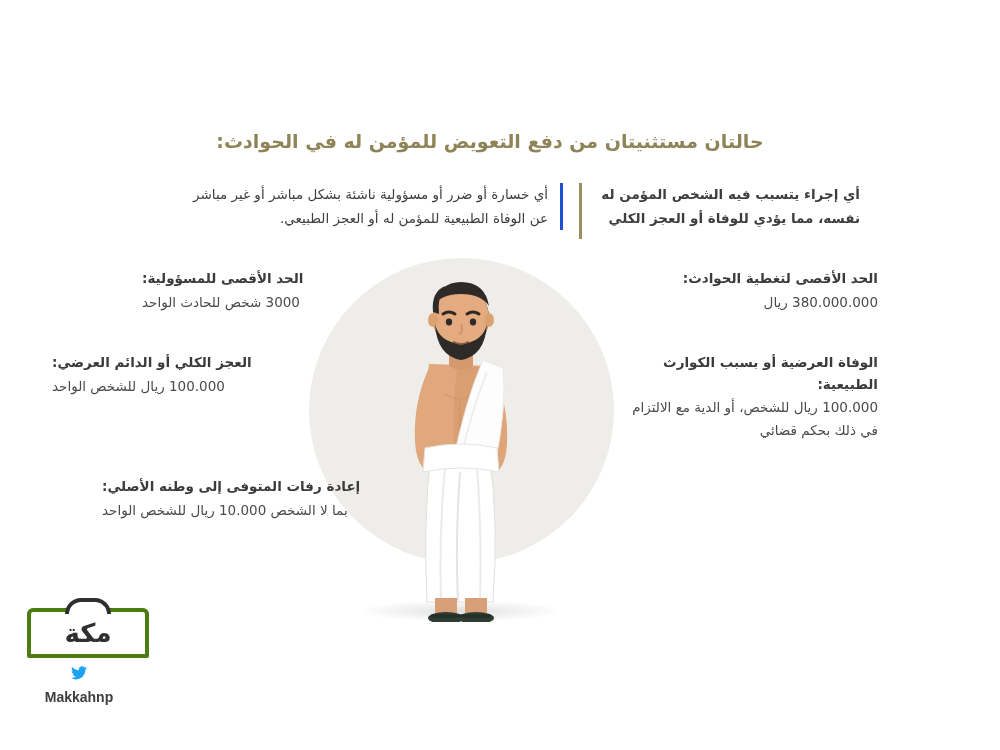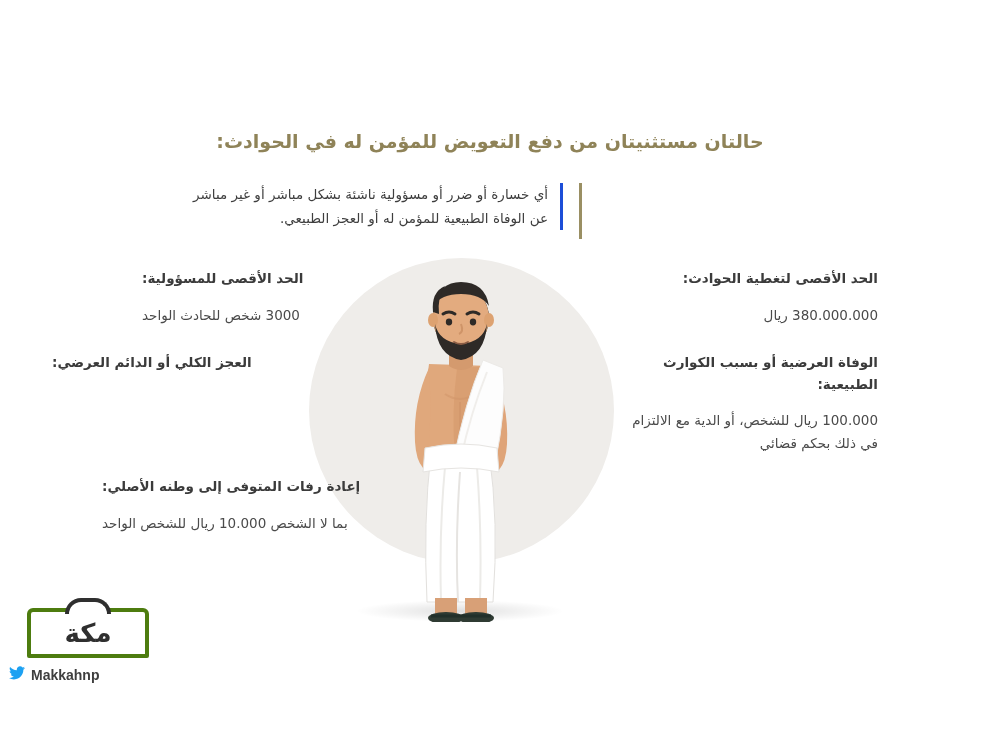--- a/index.html
+++ b/index.html
@@ -102,21 +102,21 @@
   .block .heading {
     font-size: 13.5px;
     font-weight: bold;
     line-height: 1.6;
     color: #3b3b3b;
   }
   .block .value {
     font-size: 13.5px;
     line-height: 1.7;
     color: #4a4a4a;
-    margin-top: 14px;
+    margin-top: 1px;
   }
 
   .right-col { text-align: right; }
   .left-col  { text-align: left; }
 
   
   #b-r1 { top: 268px; right: 122px; width: 260px; }
   #b-r2 { top: 352px; right: 122px; width: 260px; }
   #b-r3 { top: 535px; right: 122px; width: 260px; }
 
@@ -167,20 +167,21 @@
     color: #2f2f2f;
     letter-spacing: -2px;
     direction: rtl;
   }
   .logo-handle {
     margin-top: 8px;
     display: flex;
     align-items: center;
     gap: 6px;
     direction: ltr;
+    flex-direction: column;
   }
   .logo-handle .tw {
     color: #1da1f2;
     font-size: 15px;
     line-height: 1;
   }
   .logo-handle .handle-text {
     font-size: 14px;
     font-weight: bold;
     color: #3e3e3e;
@@ -189,20 +190,21 @@
 </style>
 </head>
 <body>
 
 <div id="canvas">
 
   <div class="title">حالتان مستثنيتان من دفع التعويض للمؤمن له في الحوادث:</div>
 
   <div class="intro-right">أي خسارة أو ضرر أو مسؤولية ناشئة بشكل مباشر أو غير مباشر عن الوفاة الطبيعية للمؤمن له أو العجز الطبيعي.</div>
   <div class="divider-vert"></div>
+  <div class="intro-left">أي إجراء يتسبب فيه الشخص المؤمن له نفسه، مما يؤدي للوفاة أو العجز الكلي</div>
 
   <div class="circle-bg"></div>
   <div class="shadow-ellipse"></div>
 
   <div class="figure-wrap">
     <svg viewBox="0 0 200 350" width="200" height="350" xmlns="http://www.w3.org/2000/svg">
 
       <path d="M70 180 Q62 250 66 330 L132 330 Q138 250 128 180 Z" fill="#ffffff"></path>
       <path d="M70 180 Q62 250 66 330 L132 330 Q138 250 128 180 Z" fill="none" stroke="#e2e0dd" stroke-width="1"></path>
       <path d="M99 200 Q94 270 97 330" stroke="#e6e4e1" stroke-width="2" fill="none"></path>
@@ -271,20 +273,21 @@
   </div>
 
 
   <div class="block left-col" id="b-l1">
     <div class="heading">الحد الأقصى للمسؤولية:</div>
     <div class="value">3000 شخص للحادث الواحد</div>
   </div>
 
   <div class="block left-col" id="b-l2">
     <div class="heading">العجز الكلي أو الدائم العرضي:</div>
+    <div class="value">100.000 ريال للشخص الواحد</div>
   </div>
 
   <div class="block left-col" id="b-l3">
     <div class="heading">إعادة رفات المتوفى إلى وطنه الأصلي:</div>
     <div class="value">بما لا الشخص 10.000 ريال للشخص الواحد</div>
   </div>
 
   <div class="logo">
     <div class="logo-mark">
       <div class="logo-mark-inner">مكة</div>

